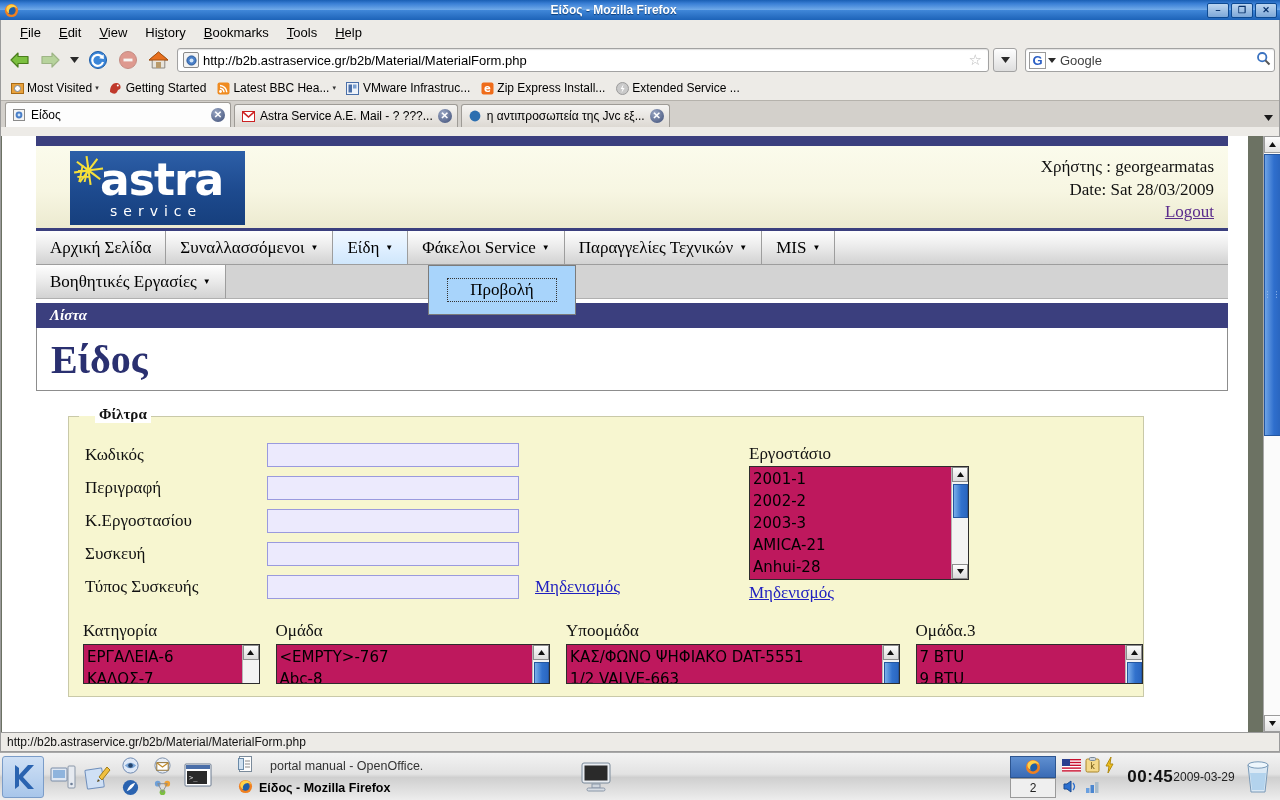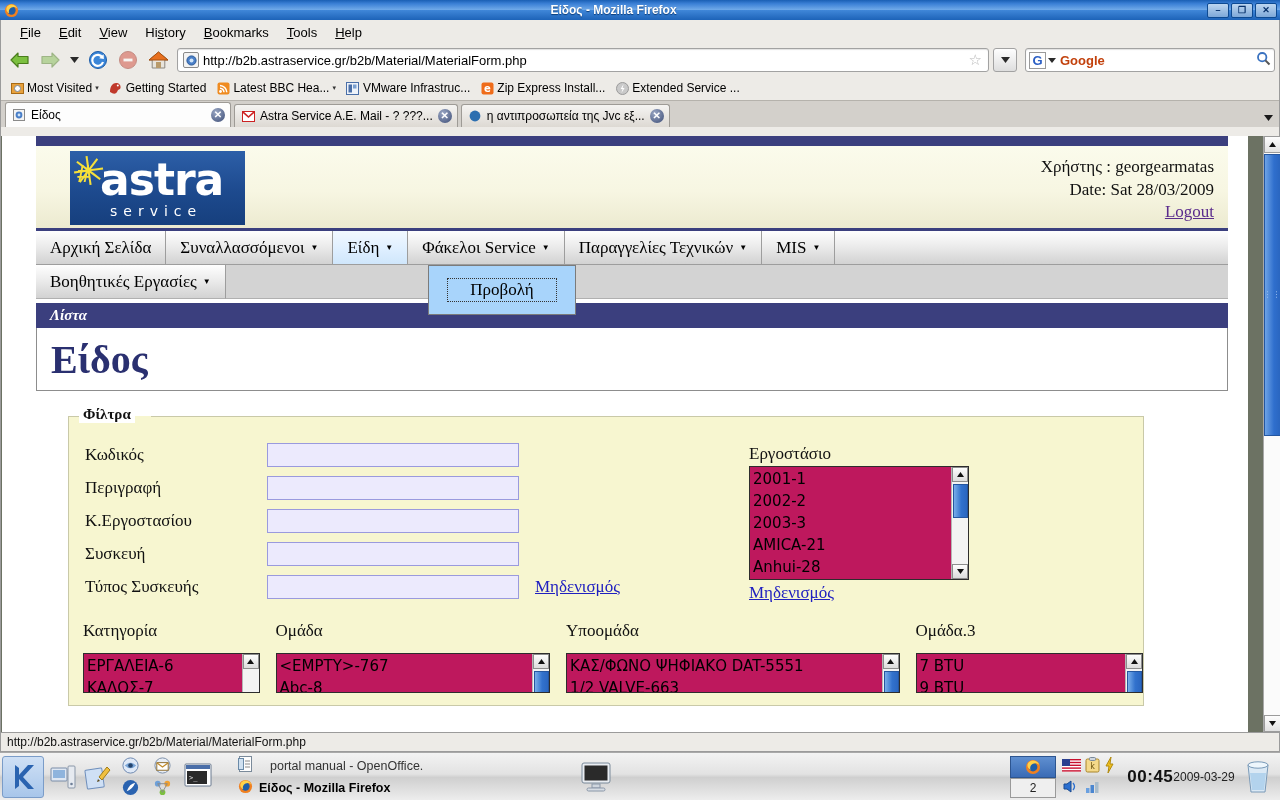--- a/index.html
+++ b/index.html
@@ -61,21 +61,21 @@
     background:#fff;border:1px solid #a2a2a2;border-radius:3px;
     display:flex;align-items:center;padding:0 3px;
     box-shadow:inset 0 1px 1px rgba(0,0,0,.12);
   }
   #searchbox .gicon{
     width:17px;height:17px;border:1px solid #9a9a9a;background:#fff;
     display:flex;align-items:center;justify-content:center;
     font-weight:bold;font-size:13px;line-height:1;
   }
   #searchbox .sarrow{ font-size:7px;margin:0 4px 0 2px;color:#333;}
-  #searchbox .sph{ flex:1; color:#c2410c; font-size:13px;font-weight:bold;}
+  #searchbox .sph{ flex:1; color:#404040; font-size:13px;}
   #bookbar{ height:24px; display:flex; align-items:center; padding-left:6px; font-size:12px; gap:4px;}
   #bookbar .bm{ display:flex;align-items:center; padding:1px 3px; gap:3px; white-space:nowrap;}
   #bookbar .bmarrow{ font-size:7px;color:#333;}
   .bmico{ width:14px;height:14px;display:flex;align-items:center;justify-content:center;}
   #tabbar{ height:27px; display:flex; align-items:flex-end; padding-left:4px; position:relative;
            background:#d3d0cb; border-top:1px solid #b5b2ac;}
   .tab{
     height:23px; display:flex; align-items:center; gap:5px;
     padding:0 5px 0 6px; margin-right:3px;
     border:1px solid #9e9b96; border-bottom:none; border-radius:3px 3px 0 0;
@@ -178,21 +178,21 @@
     display:flex; align-items:center; padding-left:14px;
     font-family:"Liberation Serif", serif; font-weight:bold; font-size:40px; color:#2a3070;
   }
   
   #filters{
     margin:25px 2px 0 34px; width:1076px;
     background:#f7f6d0; border:1px solid #c9c9a8; border-top:none;
     position:relative; padding:0 0 12px 0;
   }
   #filters .legend{
-    position:absolute; left:10px; top:-10px; background:#fff; padding:0 4px;
+    position:absolute; left:26px; top:-10px; background:#fff; padding:0 4px;
     font-family:"Liberation Serif", serif; font-weight:bold; font-size:15px; color:#111;
   }
   #filters .topline-l{ position:absolute; left:0; top:0; width:10px; border-top:1px solid #c9c9a8;}
   #filters .topline-r{ position:absolute; left:82px; right:0; top:0; border-top:1px solid #c9c9a8;}
   #ffields{ padding:22px 0 0 16px; width:620px; }
   .frow{ display:flex; align-items:center; height:33px; }
   .flabel{
     width:182px; font-family:"Liberation Serif", serif; font-size:17px; color:#111;
   }
   .finput{
@@ -230,21 +230,21 @@
     border:1px solid #2456a0;
   }
   #factory .reset2{
     display:inline-block; margin-top:3px;
     font-family:"Liberation Serif", serif; font-size:17px;
     color:#2020c0; text-decoration:underline;
   }
   #catrow{
     display:flex; padding:18px 0 0 14px; gap:16px;
   }
-  #catrow .col .lblabel{ margin-bottom:12px; }
+  #catrow .col .lblabel{ margin-bottom:3px; }
 </style>
 </head>
 <body>
 
 <div id="titlebar">
   <span class="tb-icon">
     <svg width="15" height="15" viewBox="0 0 16 16">
         <circle cx="8" cy="8" r="7" fill="#f08020"></circle>
         <circle cx="8" cy="8" r="4.4" fill="#1f5fa8"></circle>
         <path d="M8 1.5c3 0 5.5 2 6.2 4.5-1.5-1.8-4-2.3-6.2-1.2C5.6 6 4.5 8.6 5.6 11 3.4 10 2 7.6 2.6 5.2 3.4 2.9 5.6 1.5 8 1.5z" fill="#ffd24a"></path>

